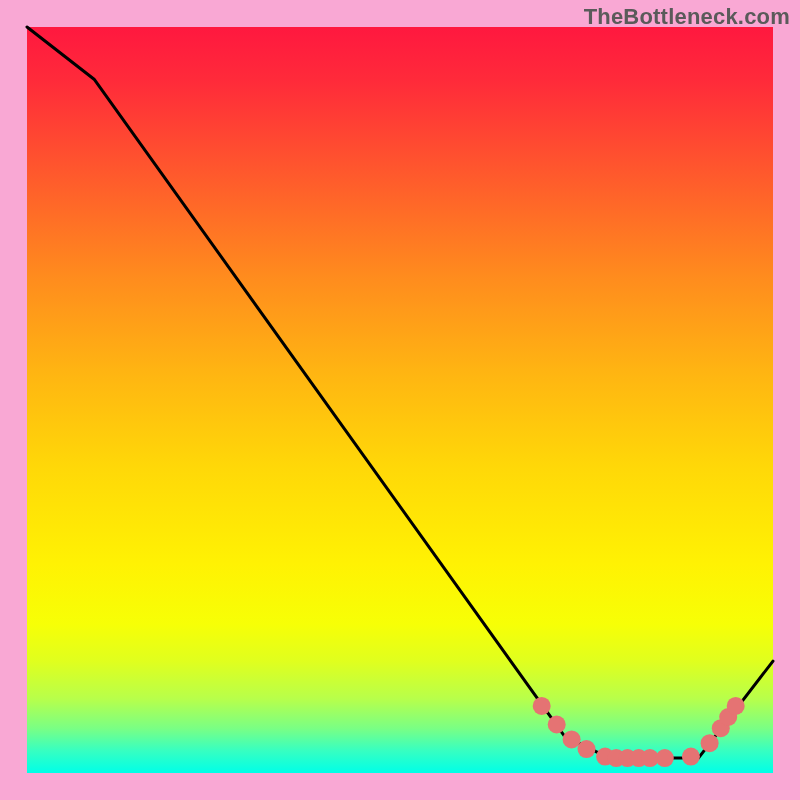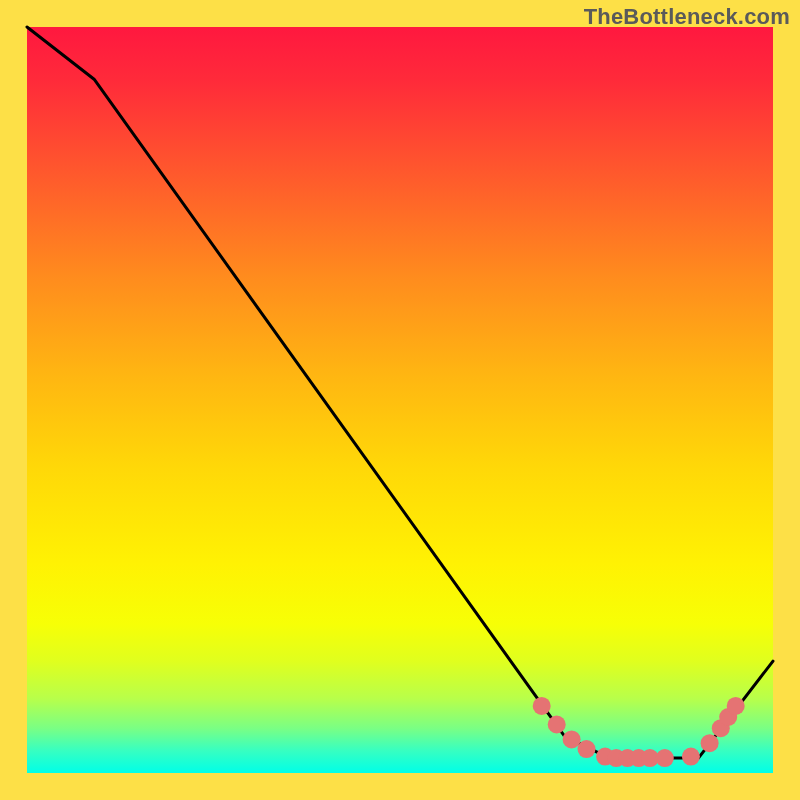--- a/index.html
+++ b/index.html
@@ -8,21 +8,21 @@
     width: 800px;
     height: 800px;
     background: #000;
     font-family: Arial, Helvetica, sans-serif;
     overflow: hidden;
   }
   .frame {
     position: relative;
     width: 800px;
     height: 800px;
-    background: #fde047;
+    background: #f9a8d4;
   }
   .plot {
     position: absolute;
     left: 27px;
     top: 27px;
     width: 746px;
     height: 746px;
     background: linear-gradient(to bottom,
       #ff183f 0%,
       #ff2a3a 7%,

